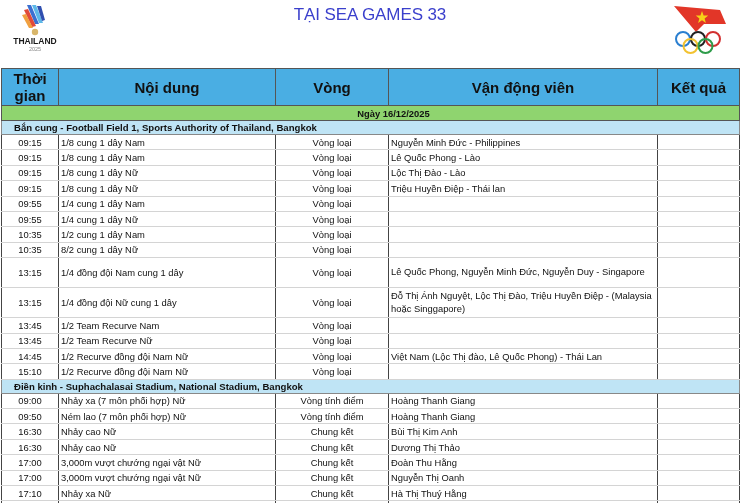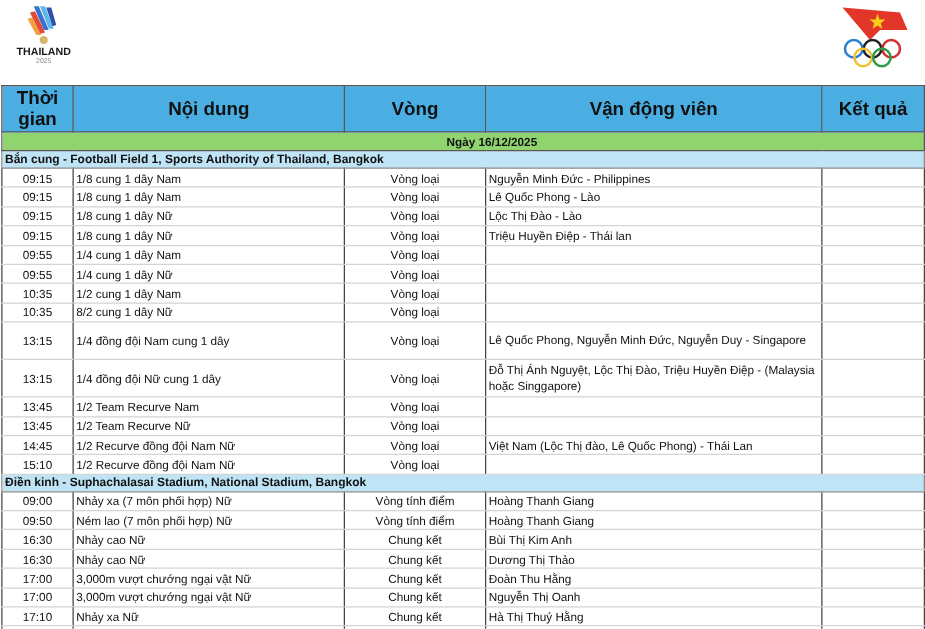--- a/index.html
+++ b/index.html
@@ -12,39 +12,40 @@
   table { position:absolute; left:1px; top:68px; border-collapse:collapse; table-layout:fixed; width:738px; font-size:9.4px; }
   col.c1 { width:57px; } col.c2 { width:217px; } col.c3 { width:113px; } col.c4 { width:269px; } col.c5 { width:82px; }
   th { background:#4aaee3; color:#111; font-weight:bold; height:23px; border:1px solid #555; font-size:15px; }
   td { border-left:1px solid #444; border-right:1px solid #444; border-bottom:1px solid #d4d4d4; height:14.4px; padding:0 2px; white-space:nowrap; overflow:hidden; }
   td.time { text-align:center; }
   td.round { text-align:center; }
   td.content, td.ath { text-align:left;margin-top:32px; }
   tr.tall td { height:29px; }
   tr.tall td.ath { white-space:normal; line-height:12.5px; }
   tr.date td { background:#8fd46f; text-align:center; font-weight:bold; height:14px; border:1px solid #555;padding-left:48px; }
-  tr.section td { background:#bfe4f5; font-weight:bold; text-align:left; height:13px; border:1px solid #888; font-size:9.6px; padding-left:2px; }
+  tr.section td { background:#bfe4f5; font-weight:bold; text-align:left; height:13px; border:1px solid #888; font-size:9.6px; padding-left:12px; }
 </style>
 </head>
 <body>
 
 <div class="logo-left">
   <svg width="50" height="34" viewBox="0 0 50 34">
     <path d="M17 3 L21 3 L29 22 L25 22 Z" fill="#3b6fd0"></path>
     <path d="M22 3 L26 3 L33 21 L29 21 Z" fill="#5db8e8"></path>
     <path d="M27 4 L31 4 L35 18 L32 19 Z" fill="#2f4fb0"></path>
     <path d="M14 8 L18 7 L26 24 L22 25 Z" fill="#e04a3a"></path>
     <path d="M12 13 L16 12 L23 26 L19 26 Z" fill="#f0a040"></path>
     <circle cx="25" cy="30" r="3.2" fill="#d8b66a"></circle>
   </svg>
   <div class="brand">THAILAND</div>
   <div class="year">2025</div>
 </div>
 
 <div class="title-wrap">
+  <div>TẠI SEA GAMES 33</div>
 </div>
 
 <div class="logo-right">
   <svg width="62" height="56" viewBox="0 0 62 56">
     <path d="M4 4 L50 8 L56 22 L34 22 L26 30 Z" fill="#e23628"></path>
     <polygon points="32,9 33.6,13.5 38.3,13.6 34.6,16.5 35.9,21 32,18.3 28.1,21 29.4,16.5 25.7,13.6 30.4,13.5" fill="#f7d117"></polygon>
     <circle cx="13" cy="37" r="7" fill="none" stroke="#2a7fd0" stroke-width="2"></circle>
     <circle cx="28" cy="37" r="7" fill="none" stroke="#222" stroke-width="2"></circle>
     <circle cx="43" cy="37" r="7" fill="none" stroke="#d23030" stroke-width="2"></circle>
     <circle cx="20.5" cy="44" r="7" fill="none" stroke="#f2c230" stroke-width="2"></circle>

